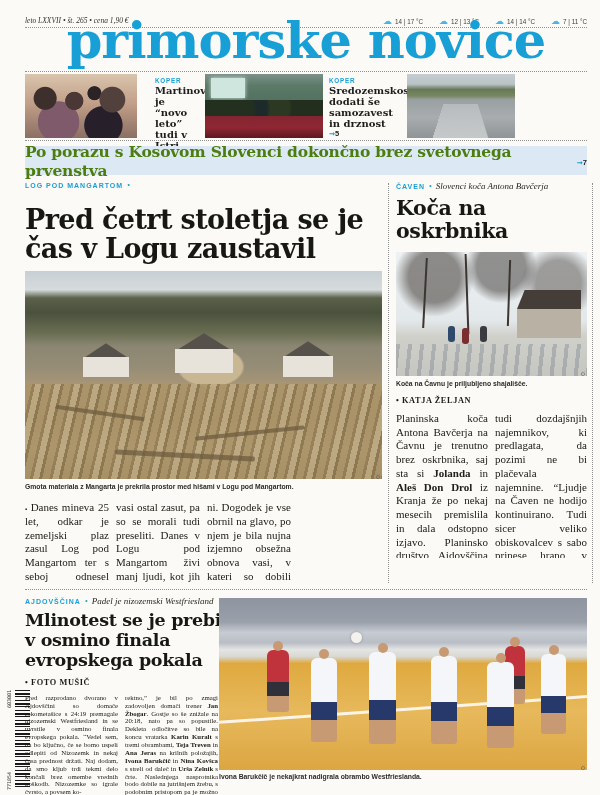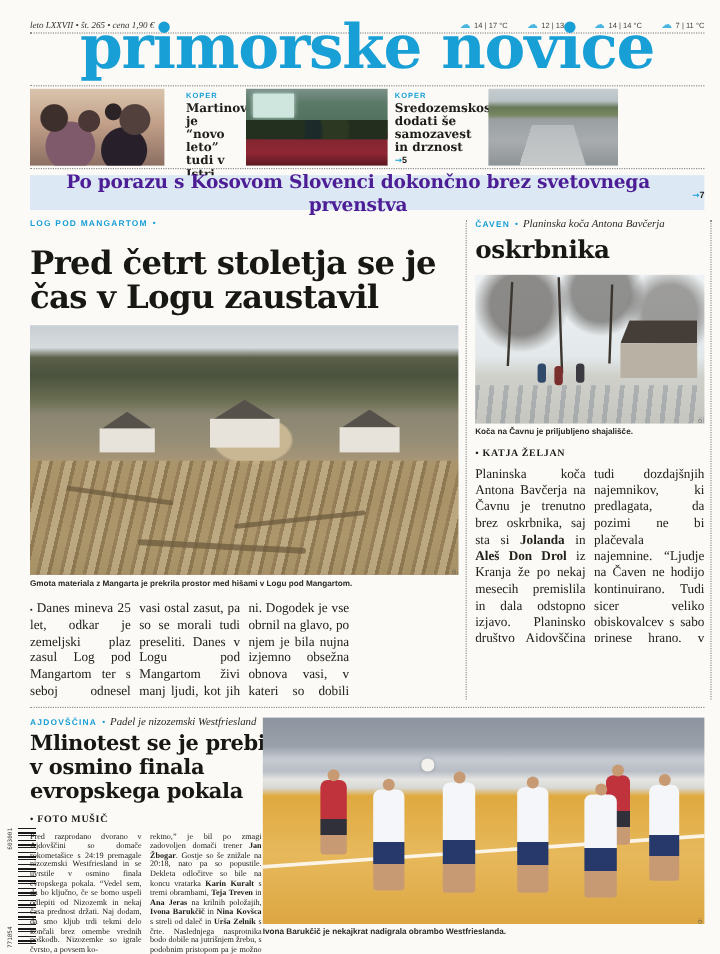--- a/index.html
+++ b/index.html
@@ -60,21 +60,21 @@
     letter-spacing:0.8px;color:var(--accent);margin-bottom:1px;}
   .t-title{font-family:"DejaVu Serif",serif;font-weight:700;font-size:10px;line-height:1.1;color:var(--ink);}
   .t-page{margin-top:auto;font-size:8px;padding-bottom:1px;}
   .ar{color:var(--accent);font-weight:700;font-style:normal;font-family:"DejaVu Sans",sans-serif;font-size:0.9em;}
   .t-page b{font-family:"Liberation Sans",sans-serif;font-size:7.5px;}
 
   
   .banner{position:absolute;top:146px;left:25px;width:562px;height:29px;background:#dce9f4;
     display:flex;align-items:center;justify-content:center;gap:5px;}
   .banner .b-text{font-family:"DejaVu Serif",serif;font-weight:700;font-size:15.5px;
-    letter-spacing:-0.2px;color:#4c1d95;text-align:center;}
+    letter-spacing:-0.2px;color:#4d7c0f;}
   .banner .t-page{margin:0;padding-top:4px;}
 
   
   .kicker{display:flex;align-items:baseline;gap:4px;white-space:nowrap;overflow:hidden;}
   .k-tag{font-family:"Liberation Sans",sans-serif;font-weight:700;font-size:7px;
     letter-spacing:1px;color:var(--accent);}
   .k-sep{color:var(--accent);font-size:8px;}
   .k-text{font-style:italic;font-size:9px;color:#2a2823;}
   .headline{font-family:"DejaVu Serif",serif;font-weight:700;color:#171714;}
   .headline span{display:block;white-space:nowrap;}
@@ -245,23 +245,24 @@
     </div>
   </div>
 
   <div class="vrule" style="left:388px;top:183px;height:400px;"></div>
   <div class="vrule" style="left:592px;top:183px;height:400px;"></div>
 
   <div class="main-right">
     <div class="kicker">
       <span class="k-tag">ČAVEN</span>
       <span class="k-sep">•</span>
-      <span class="k-text">Planinska koča Antona Bavčerja</span>
+      <span class="k-text">Slovenci koča Antona Bavčerja</span>
     </div>
     <div class="headline">
+      <span>Koča na</span>
       <span>oskrbnika</span>
     </div>
     <div class="ph-hut">
       <div class="trunk" style="left:28px;top:6px;height:70px;transform:rotate(3deg);"></div>
       <div class="trunk" style="left:70px;top:2px;height:80px;transform:rotate(-2deg);"></div>
       <div class="trunk" style="left:112px;top:8px;height:66px;transform:rotate(2deg);"></div>
       <div class="hut">
           <div class="roof"></div>
           <div class="wall"></div>
         </div>

